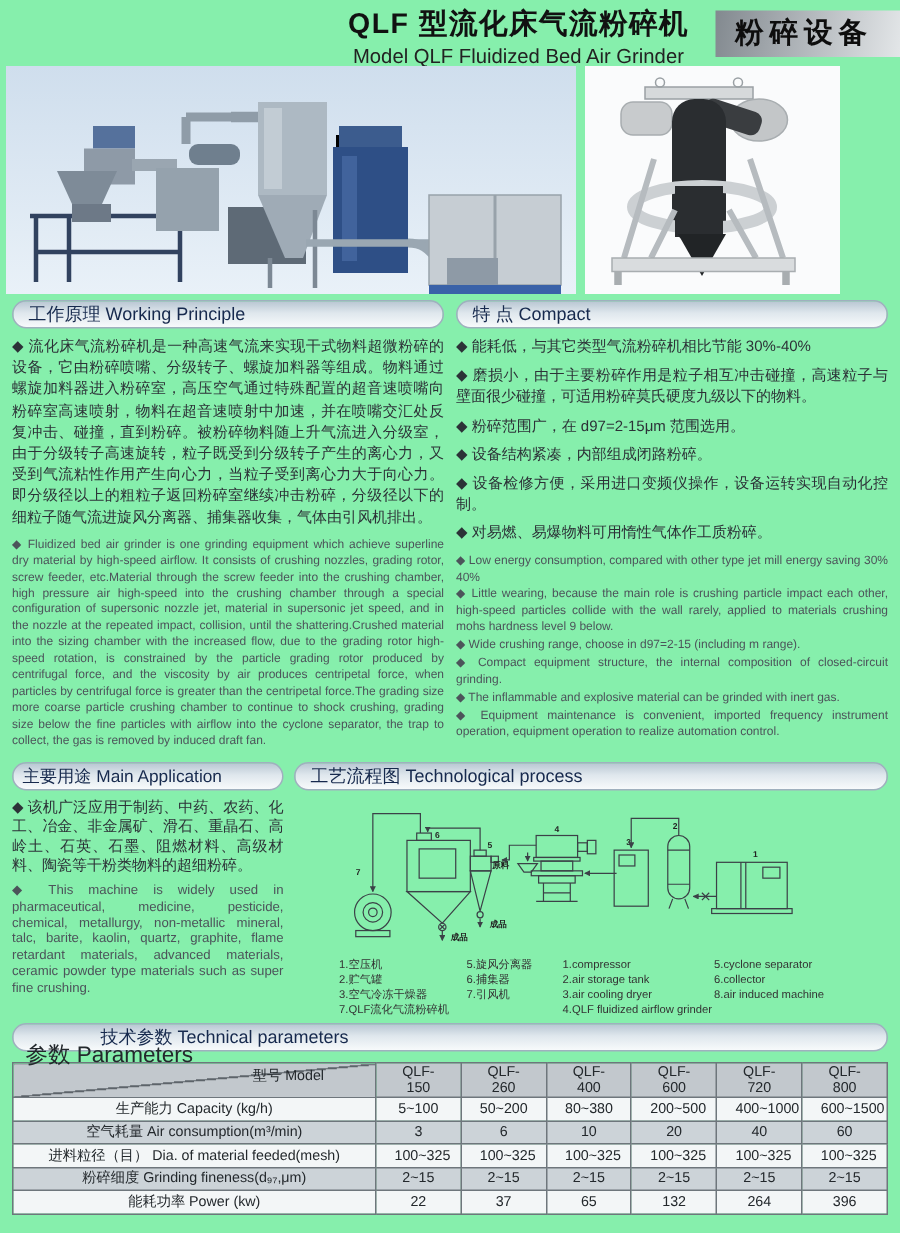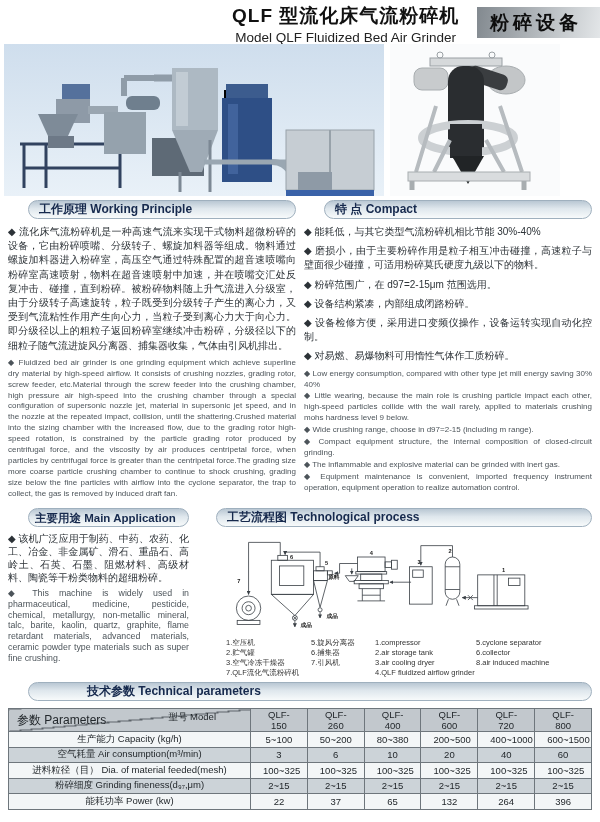--- a/index.html
+++ b/index.html
@@ -1,37 +1,37 @@
 <!DOCTYPE html>
 <html><head>
 <meta charset="utf-8">
 <style>
   * { margin:0; padding:0; box-sizing:border-box; }
   body { font-family:"Liberation Sans","DejaVu Sans",sans-serif; background:#9aa2a8; }
-  .page{ position:relative; width:600px; height:822px; background:#ffffff; overflow:hidden; }
+  .page{ position:relative; width:600px; height:822px; background:#86efac; overflow:hidden; }
 
   
   .title-block{ position:absolute; left:232px; top:3px; text-align:center; }
   .title-zh{ font-size:19px; font-weight:bold; color:#111; letter-spacing:1px; }
   .title-en{ font-size:13.5px; color:#222; margin-top:1px; }
   .badge{ position:absolute; right:0; top:7px; width:123px; height:31px;
           background:linear-gradient(100deg,#82898f 0%,#b8bdc1 55%,#e3e6e8 100%);
           color:#0d0d0d; font-size:19px; font-weight:bold; letter-spacing:4px;
           line-height:31px; padding-left:13px; }
 
   
   .photo{ position:absolute; top:44px; }
   .photo-left{ left:4px; width:380px; height:152px; }
   .photo-right{ left:390px; width:170px; height:152px; }
 
   
   .pill{ height:19px; border-radius:10px; border:1px solid #9fb0be;
          background:linear-gradient(180deg,#b9c7d3 0%,#dfe7ed 45%,#f7fafb 100%);
-         color:#16294d; font-weight:bold; font-size:12px; line-height:17px;
-         padding:0 10px; white-space:nowrap; overflow:hidden;margin-left:20px; }
+         color:#16294d; font-weight:normal; font-size:12px; line-height:17px;
+         padding:0 10px; white-space:nowrap; overflow:hidden; }
 
   
   .zh{ font-size:10px; line-height:14.2px; color:#2c3237; text-align:justify; font-weight:500; }
   .en{ font-size:8px; line-height:10.9px; color:#4c545a; text-align:justify; }
   .col{ position:absolute; top:200px; }
   .col-left{ left:8px; width:288px; }
   .col-right{ left:304px; width:288px; }
   .col .pill{ margin-bottom:6px; }
   .col .zh{ margin-bottom:5px; }
   .feat{ margin-bottom:1px; }
@@ -54,21 +54,21 @@
   table{ width:100%; border-collapse:collapse; table-layout:fixed; }
   th,td{ border:1px solid #6e767c; font-weight:normal; font-size:9.5px; color:#23282c;
          text-align:center; vertical-align:middle; height:15.5px; padding:0 12px; }
   thead th{ background:#c2c8cd; height:22px; font-size:9.5px; }
   col.label-col{ width:242px; }
   tr.alt td{ background:#ccd3d8; }
   tr.plain td{ background:#f3f6f7; }
   td.rowlabel{ text-align:center; }
   th.corner{ position:relative; padding:0;
      background:#c2c8cd linear-gradient(to bottom right,transparent calc(50% - 0.6px),#5d646a calc(50% - 0.6px),#5d646a calc(50% + 0.6px),transparent calc(50% + 0.6px)); }
-  .corner-left{ position:absolute; left:8px; bottom:2px; font-size:12px; }
+  .corner-left{ position:absolute; left:8px; bottom:18px; font-size:15px; }
   .corner-right{ position:absolute; right:34px; top:2px; font-size:9.5px; }
 
   svg text{ font-family:"Liberation Sans","DejaVu Sans",sans-serif; }
 </style>
 </head>
 <body>
 
 <div class="page">
 
   <div class="title-block">

